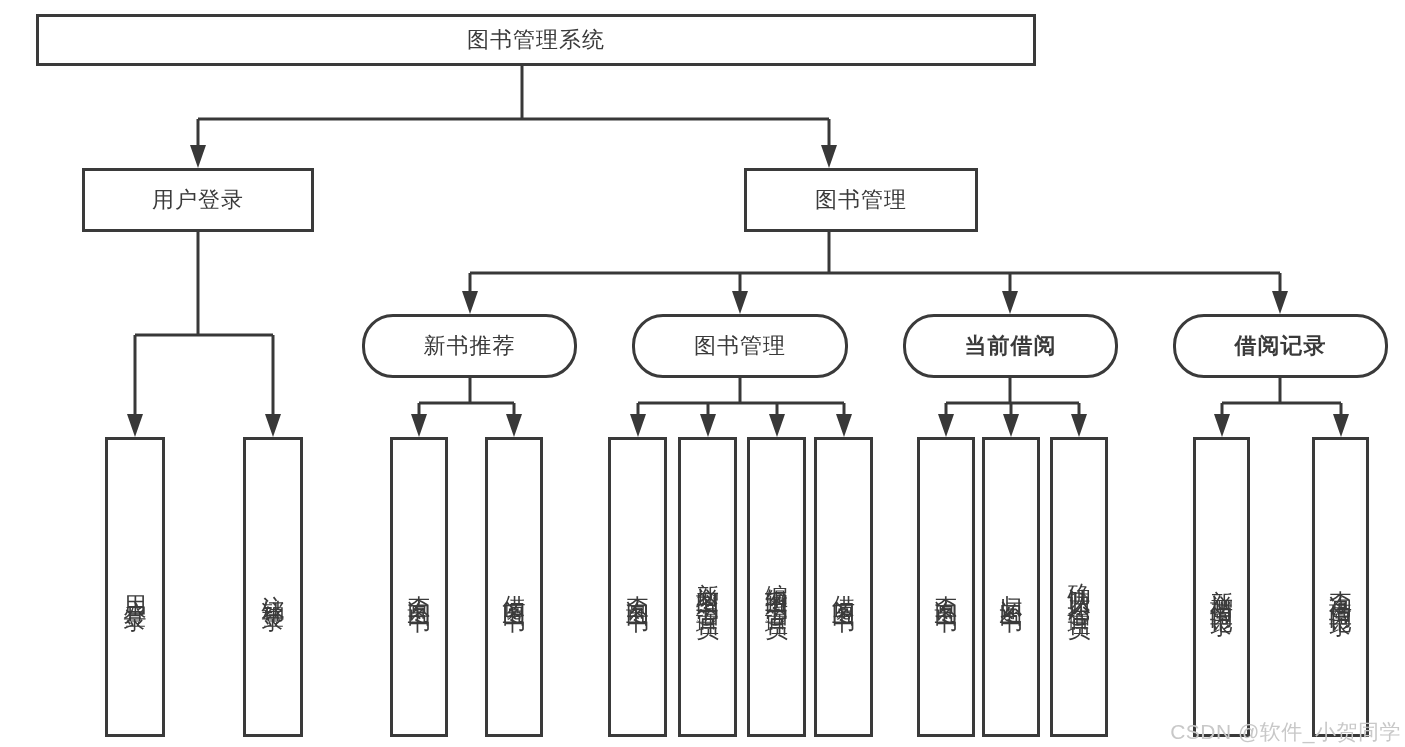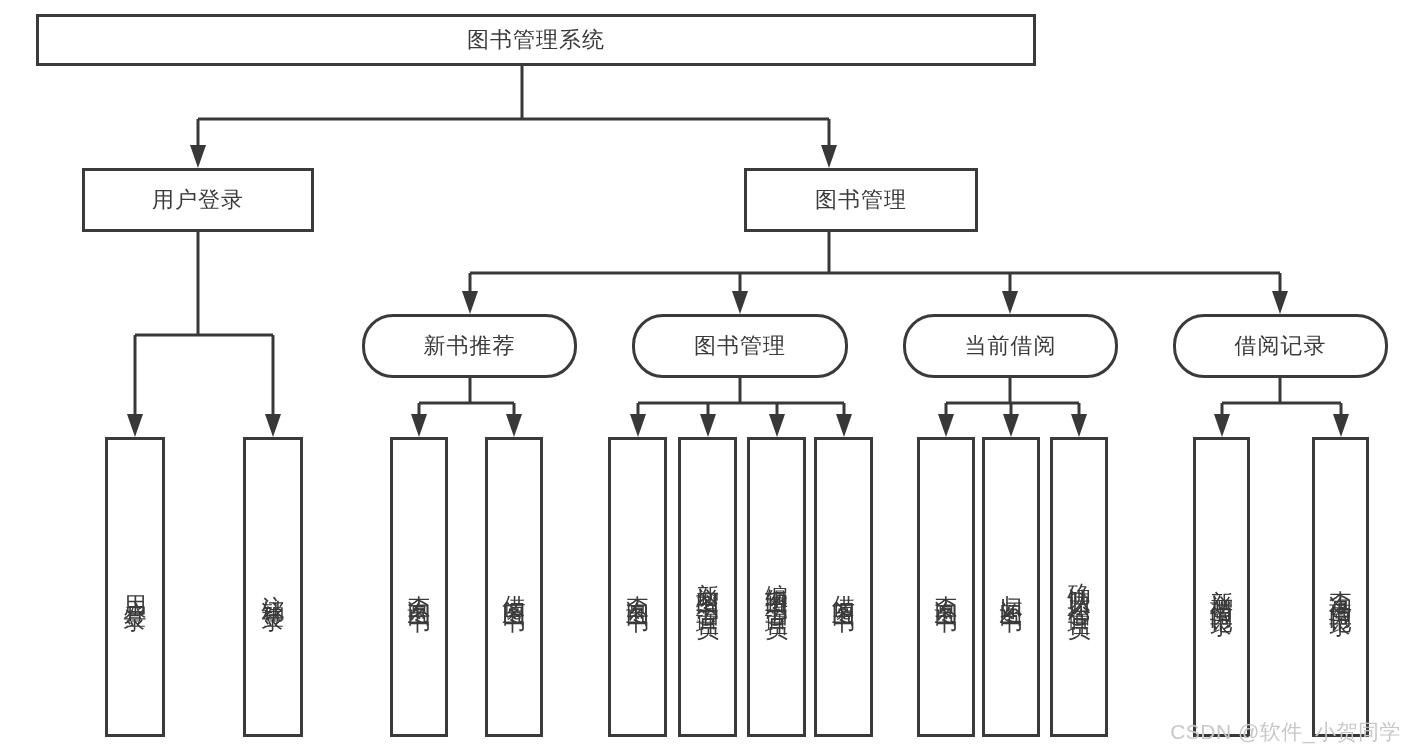--- a/index.html
+++ b/index.html
@@ -113,24 +113,24 @@
   <div class="node lvl2" style="left:744px;width:234px;">
     <span class="hlabel">图书管理</span>
   </div>
 
   <div class="node lvl3" style="left:362px;width:215px;">
     <span class="hlabel">新书推荐</span>
   </div>
   <div class="node lvl3" style="left:632px;width:216px;">
     <span class="hlabel">图书管理</span>
   </div>
-  <div class="node lvl3" style="left:903px;width:215px;">
+  <div class="node lvl3" style="left:903px;width:215px;font-weight:bold;">
     <span class="hlabel">当前借阅</span>
   </div>
-  <div class="node lvl3" style="left:1173px;width:215px;">
+  <div class="node lvl3" style="left:1173px;width:215px;font-weight:bold;">
     <span class="hlabel">借阅记录</span>
   </div>
 
   <div class="node leaf" style="left:105px;width:60px;">
     <span class="vtext">用户登录</span>
   </div>
   <div class="node leaf" style="left:243px;width:60px;">
     <span class="vtext">注销登录</span>
   </div>
 

